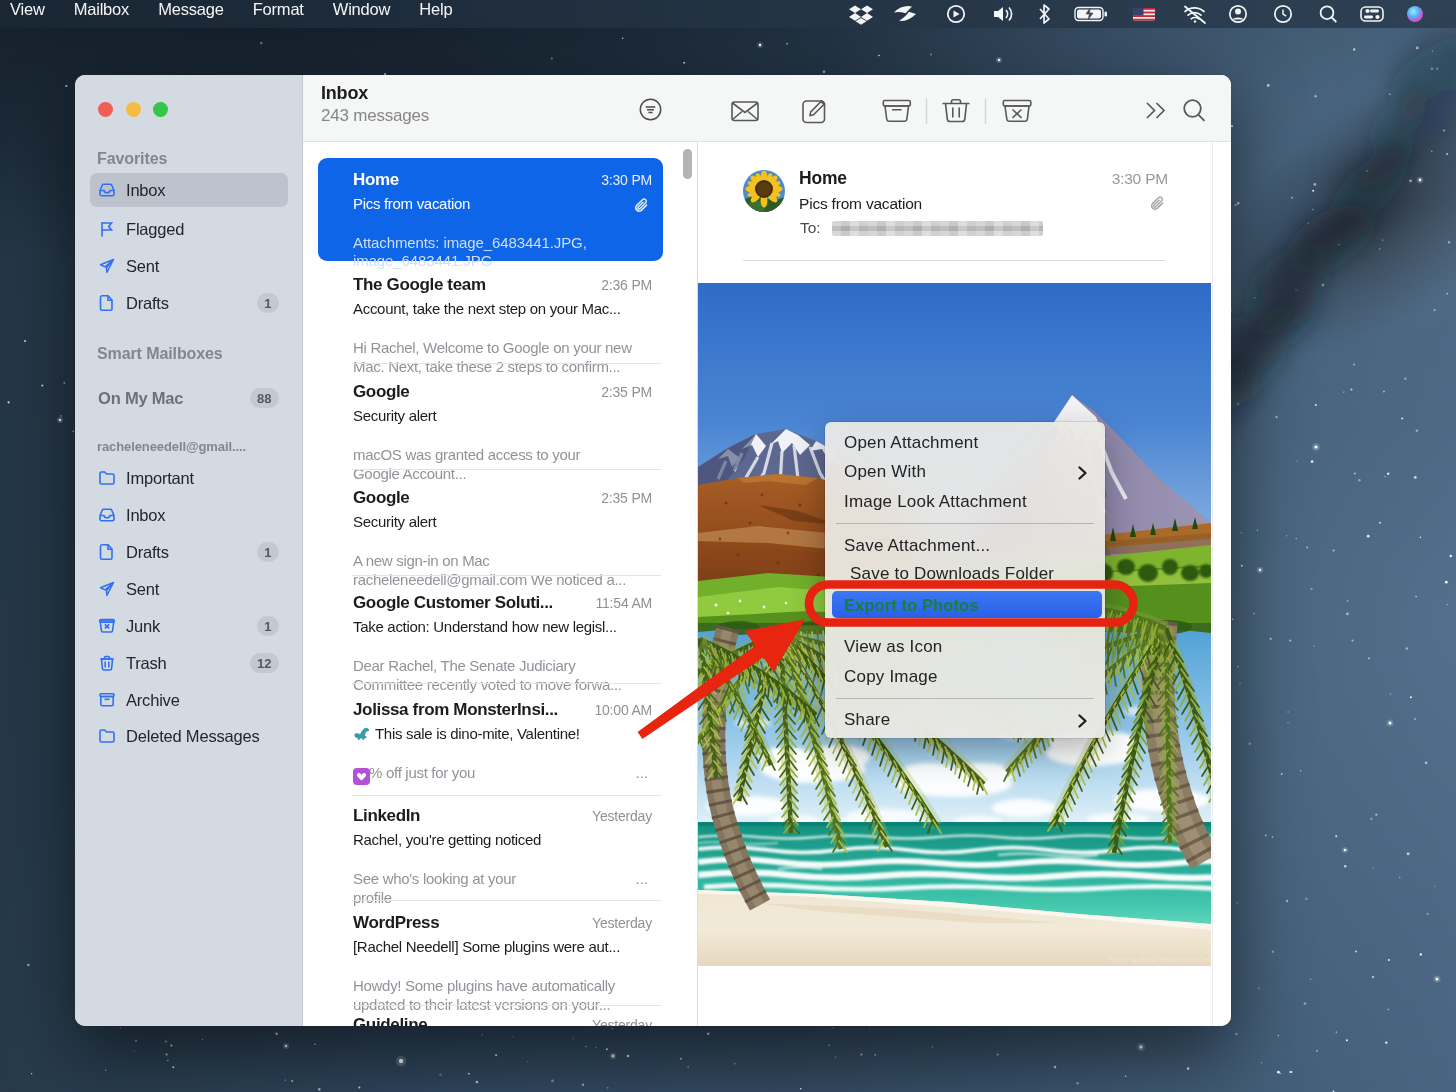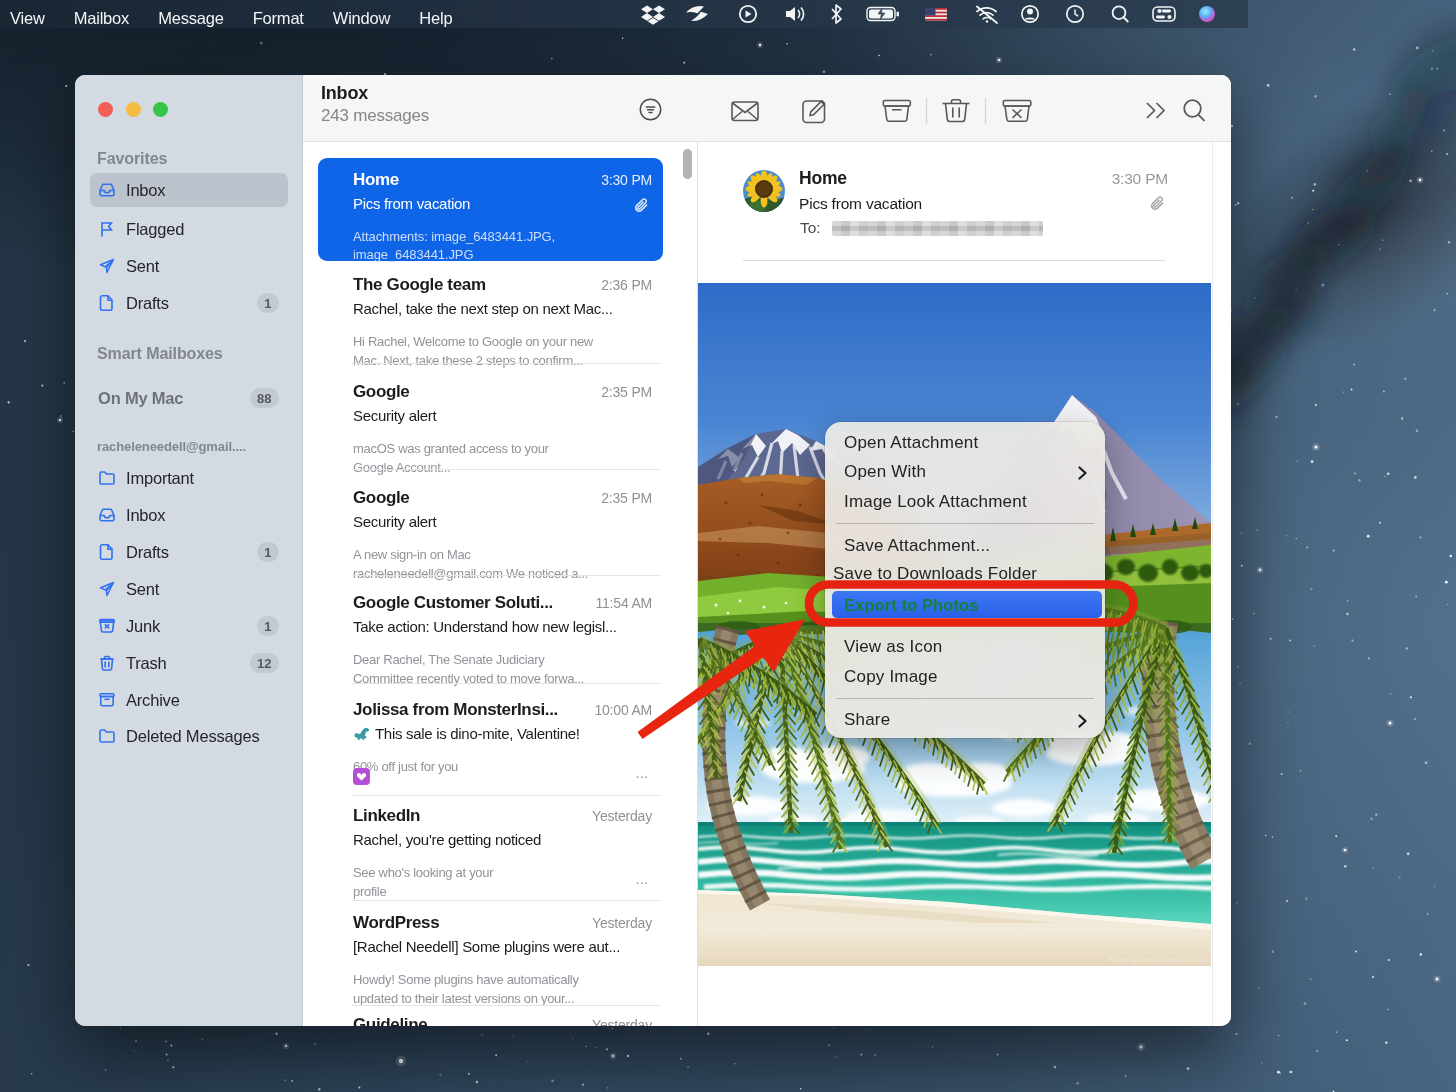--- a/index.html
+++ b/index.html
@@ -10,23 +10,23 @@
  radial-gradient(900px 600px at 480px 1092px, rgba(62,92,122,.25), rgba(62,92,122,0) 70%),
  radial-gradient(1600px 360px at 300px 0px, rgba(5,10,17,.62), rgba(5,10,17,0) 75%),
  linear-gradient(97deg,#243646 0%,#2a3f52 35%,#33495f 60%,#3d576f 80%,#46627e 100%);}
 #mway{position:absolute;left:1150px;top:60px;width:420px;height:380px;pointer-events:none;
  background:radial-gradient(60% 38% at 60% 45%, rgba(18,22,28,.62), rgba(18,22,28,0) 75%);
  transform:rotate(-35deg);filter:blur(6px)}
 #mway2{position:absolute;left:1200px;top:30px;width:400px;height:420px;pointer-events:none;
  background:radial-gradient(55% 30% at 55% 50%, rgba(195,210,225,.17), rgba(195,210,225,0) 70%);
  transform:rotate(-35deg);filter:blur(8px)}
 #wallsvg{position:absolute;inset:0}
-.menubar{position:absolute;left:0;top:0;width:1248px;height:28px;
+.menubar{position:absolute;left:0;top:0;width:1456px;height:28px;
  background:linear-gradient(90deg,rgba(26,38,52,.97),rgba(36,52,69,.95) 55%,rgba(45,63,82,.93));
- color:#f4f6f8;display:flex;align-items:flex-end;z-index:50}
+ color:#f4f6f8;display:flex;align-items:flex-start;z-index:50}
 .menubar .mi{font-size:16.5px;margin-right:29px;letter-spacing:-.2px}
 .mbicons{position:absolute;right:0;top:0;height:28px;display:flex;align-items:center}
 .win{position:absolute;left:75px;top:75px;width:1156px;height:951px;border-radius:10px;
  box-shadow:0 28px 70px rgba(0,0,0,.55),0 0 1px rgba(0,0,0,.4);overflow:hidden;background:#fff;z-index:10}
 
 .side{position:absolute;left:0;top:0;width:228px;height:951px;background:#d4dae1;border-right:1px solid #c3c8ce}
 .tl{position:absolute;top:27px;left:23px;display:flex;gap:12.5px}
 .tl i{width:15px;height:15px;border-radius:50%}
 .shead{position:absolute;left:22px;font-size:16px;font-weight:bold;color:#82878e;letter-spacing:-.1px}
 .srow{position:absolute;left:15px;width:198px;height:34px;border-radius:7px;display:flex;align-items:center}
@@ -35,21 +35,21 @@
 .badge{position:absolute;right:9px;top:50%;transform:translateY(-50%);background:#c3c9d1;border-radius:10px;font-size:13px;color:#54595f;padding:2.5px 7.5px;font-weight:bold}
 
 .list{position:absolute;left:228px;top:0;width:394px;height:951px;background:#fff}
 .lhead{position:absolute;left:0;top:0;width:394px;height:67px;background:#f5f6f6;border-bottom:1px solid #e2e2e3}
 .lhead .t1{position:absolute;left:18px;top:8px;font-size:18px;font-weight:bold;color:#1c1c1e;letter-spacing:-.2px}
 .lhead .t2{position:absolute;left:18px;top:31px;font-size:17px;color:#86868b;letter-spacing:-.2px}
 .row{position:absolute;left:50px;width:299px;height:100px}
 .row .sn{position:absolute;left:0;top:0;font-size:17px;font-weight:bold;color:#1c1c1e;letter-spacing:-.35px;white-space:nowrap}
 .row .tm{position:absolute;right:0;top:2px;font-size:14px;color:#909095;letter-spacing:-.2px}
 .row .sj{position:absolute;left:0;top:25px;font-size:15px;color:#1c1c1e;letter-spacing:-.3px;white-space:nowrap}
-.row .pv{position:absolute;left:0;top:58px;font-size:13px;color:#92929a;line-height:18.5px;letter-spacing:-.3px}
+.row .pv{position:absolute;left:0;top:64px;font-size:15px;color:#92929a;line-height:18.5px;letter-spacing:-.3px}
 .sep{position:absolute;left:49px;width:309px;height:1px;background:#e4e4e6}
 
 .pane{position:absolute;left:622px;top:0;width:534px;height:951px;background:#fff}
 .ptool{position:absolute;left:0;top:0;width:534px;height:67px;background:#f5f6f6;border-bottom:1px solid #e2e2e3}
 .pane .vline{position:absolute;left:0;top:0;width:1px;height:951px;background:#dddddf}
 </style></head><body>
 <div id="wall"></div>
 <div id="mway2"></div>
 <div id="mway"></div>
 <svg id="wallsvg" width="1456" height="1092">
@@ -540,21 +540,21 @@
    <div class="sj" style="color:#fff">Pics from vacation</div>
    <div class="pv" style="color:#cfdef8;letter-spacing:-.1px;line-height:17.5px">Attachments: image_6483441.JPG,<br>image_6483441.JPG</div>
    <svg style="position:absolute;right:2px;top:27px" width="17" height="17" viewBox="0 0 16 16" fill="none" stroke="#dde8fa" stroke-width="1.4">
           <path d="M13.2 7.2L7.8 12.6a3.2 3.2 0 01-4.5-4.5l5.6-5.6a2.1 2.1 0 013 3l-5.5 5.5a1.05 1.05 0 01-1.5-1.5l5-5"></path>
         </svg>
  </div>
  <div style="position:absolute;left:380px;top:74px;width:9px;height:30px;border-radius:4.5px;background:#b4b4b6"></div>
  <div class="row" style="top:200px">
    <div class="sn">The Google team</div>
         <div class="tm">2:36 PM</div>
-   <div class="sj">Rachel, take the next step on next Mac...</div>
+   <div class="sj">Account, take the next step on your Mac...</div>
    <div class="pv">Hi Rachel, Welcome to Google on your new<br>Mac. Next, take these 2 steps to confirm...</div>
  </div>
  <div class="sep" style="top:288px"></div>
  <div class="row" style="top:307px">
    <div class="sn">Google</div>
         <div class="tm">2:35 PM</div>
    <div class="sj">Security alert</div>
    <div class="pv">macOS was granted access to your<br>Google Account...</div>
  </div>
  <div class="sep" style="top:394px"></div>
@@ -2065,32 +2065,32 @@
         <path d="M393 325L391 343" stroke="#93ac38" stroke-width="1.7" fill="none" stroke-linecap="round"></path>
         <path d="M393 325L390 343" stroke="#52731e" stroke-width="1.7" fill="none" stroke-linecap="round"></path>
         <path d="M389 325L387 342" stroke="#52731e" stroke-width="1.7" fill="none" stroke-linecap="round"></path>
         <path d="M389 325L386 342" stroke="#93ac38" stroke-width="1.7" fill="none" stroke-linecap="round"></path>
         <path d="M385 325L383 342" stroke="#93ac38" stroke-width="1.7" fill="none" stroke-linecap="round"></path>
         <path d="M385 325L382 342" stroke="#52731e" stroke-width="1.7" fill="none" stroke-linecap="round"></path>  
         <text x="410" y="679" font-family="Liberation Sans,sans-serif" font-size="7.5" fill="#f4f0e8" opacity=".55">Photo by Renz Macion via Canva</text>
  </svg>
 </div>
 </div>
-<div style="position:absolute;left:825px;top:422px;width:280px;height:316px;z-index:30;border-radius:16px;
+<div style="position:absolute;left:825px;top:422px;width:280px;height:316px;z-index:30;border-radius:6px;
  background:rgba(237,235,230,.93);backdrop-filter:blur(18px);
  box-shadow:0 0 0 .5px rgba(0,0,0,.18),0 12px 34px rgba(0,0,0,.3);font-size:17px;color:#232325;letter-spacing:.2px;line-height:20px">
  <div style="position:absolute;left:19px;top:11px">Open Attachment</div>
  <div style="position:absolute;left:19px;top:40px">Open With</div>
  <svg style="position:absolute;left:253px;top:44px" width="9" height="14" viewBox="0 0 9 14" fill="none" stroke="#1b1b1d" stroke-width="2.2" stroke-linecap="round" stroke-linejoin="round">
       <path d="M1.5 1.5L7.5 7l-6 5.5"></path>
     </svg>
  <div style="position:absolute;left:19px;top:70px">Image Look Attachment</div>
  <div style="position:absolute;left:11px;top:101px;width:258px;height:1px;background:rgba(60,60,60,.28)"></div>
  <div style="position:absolute;left:19px;top:114px">Save Attachment...</div>
- <div style="position:absolute;left:8px;top:142px">Save to Downloads Folder</div>
+ <div style="position:absolute;left:25px;top:142px">Save to Downloads Folder</div>
  <div style="position:absolute;left:7px;top:168.5px;width:270px;height:27px;border-radius:5px;background:linear-gradient(180deg,#3d77f3,#2a60e8)"></div>
  <div style="position:absolute;left:19px;top:172.5px;color:#15803d;font-weight:bold;font-size:16.5px;letter-spacing:.1px">Export to Photos</div>
  <div style="position:absolute;left:19px;top:215px">View as Icon</div>
  <div style="position:absolute;left:19px;top:245px">Copy Image</div>
  <div style="position:absolute;left:11px;top:276px;width:258px;height:1px;background:rgba(60,60,60,.28)"></div>
  <div style="position:absolute;left:19px;top:288px">Share</div>
  <svg style="position:absolute;left:253px;top:292px" width="9" height="14" viewBox="0 0 9 14" fill="none" stroke="#1b1b1d" stroke-width="2.2" stroke-linecap="round" stroke-linejoin="round">
       <path d="M1.5 1.5L7.5 7l-6 5.5"></path>
     </svg>
 </div>

